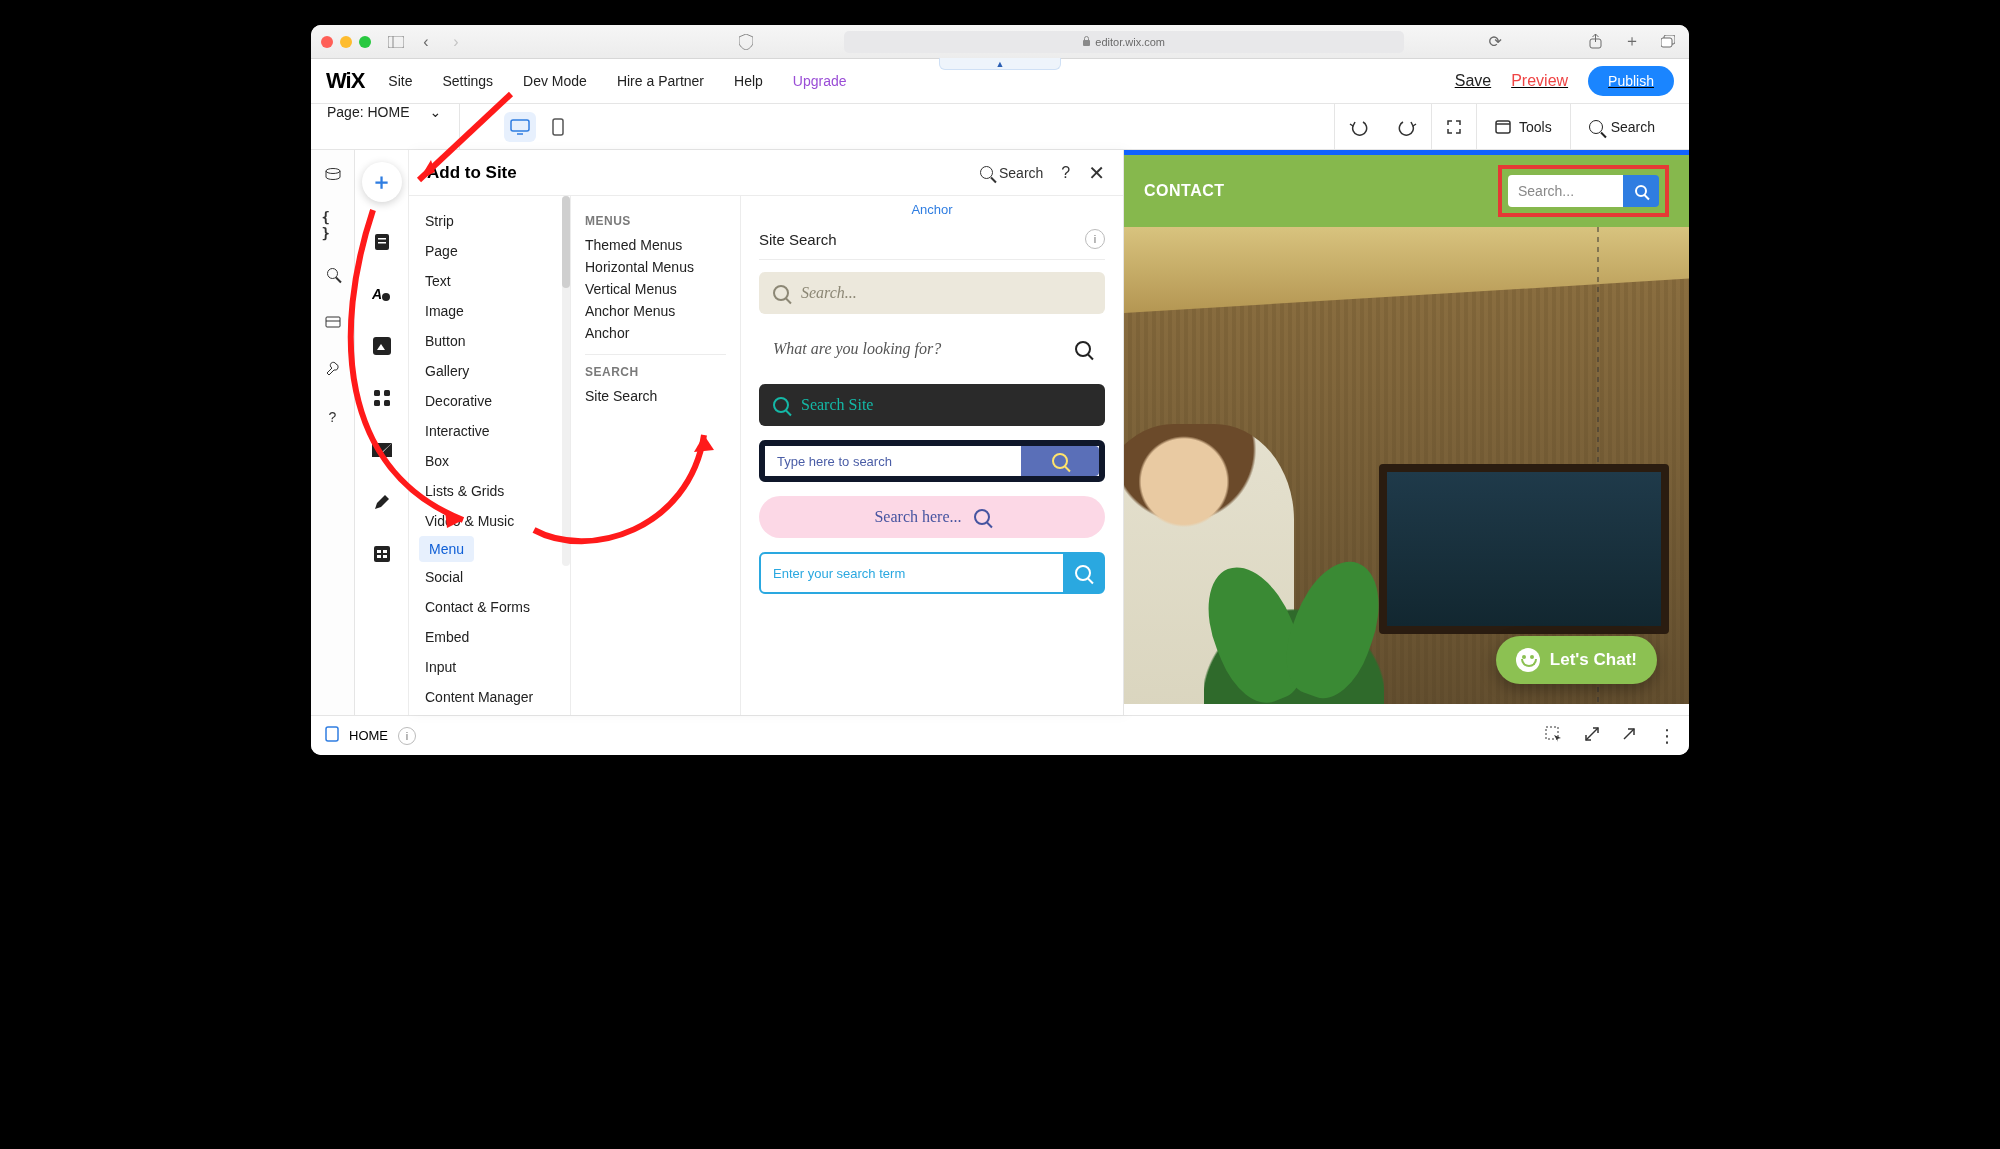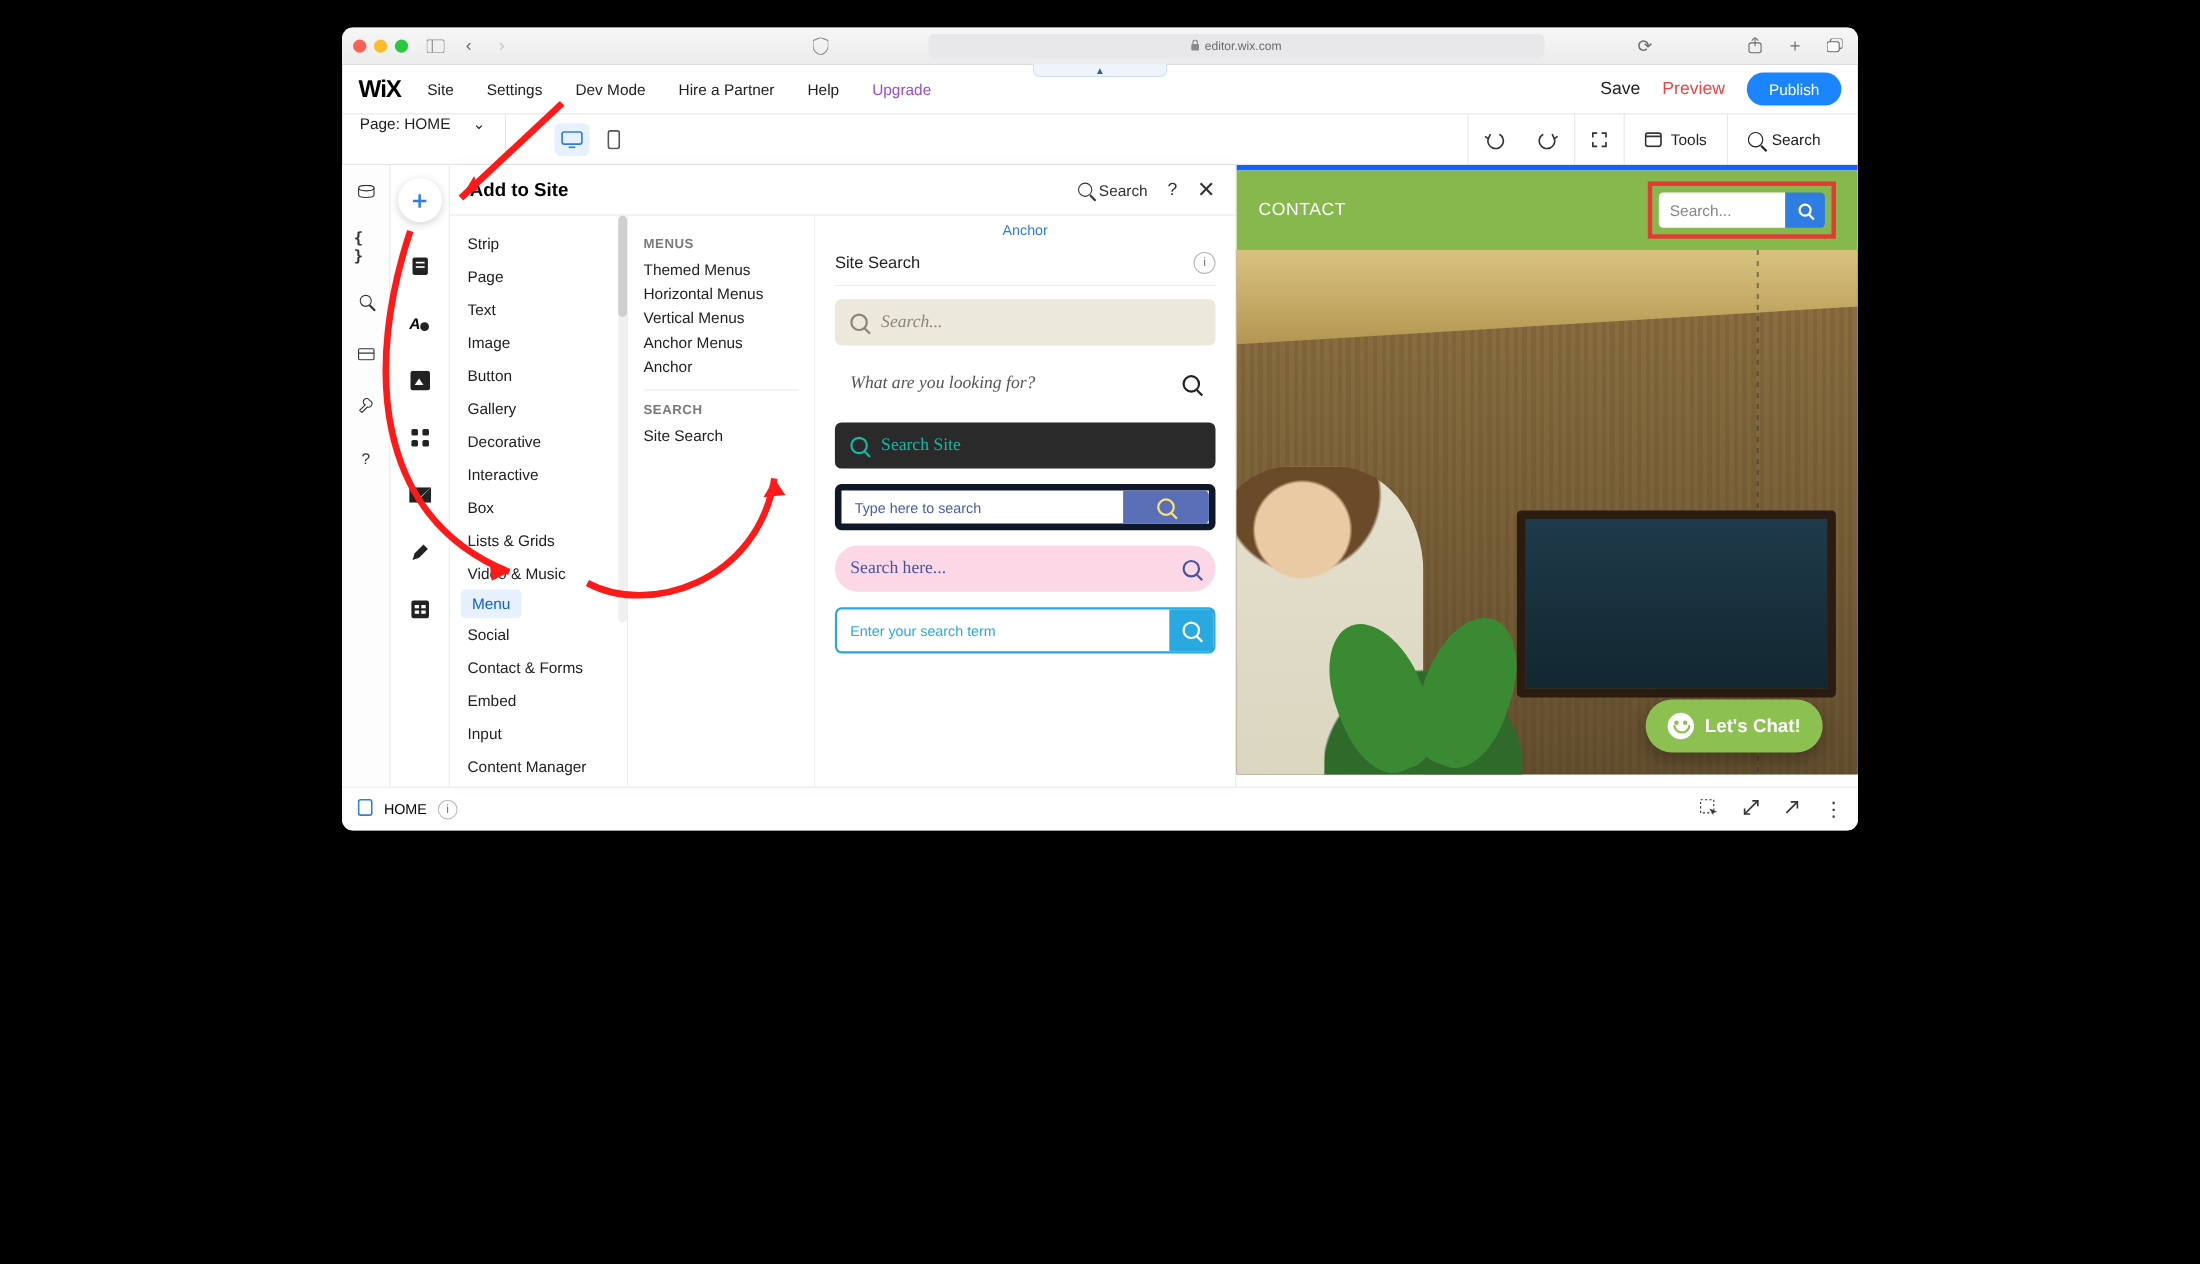--- a/index.html
+++ b/index.html
@@ -50,21 +50,21 @@
   .expand-notch {
     position:absolute; top:-1px; left:50%; transform:translateX(-50%);
     width:122px; height:12px; background:#eef4fb;
     border:1px solid #cfe0f5; border-top:0;
     border-bottom-left-radius:6px; border-bottom-right-radius:6px;
     font-size:9px; color:#2b5fb3; display:flex; align-items:center; justify-content:center;
   }
   .logo { font-weight:900; font-size:22px; letter-spacing:-1px; margin-right:24px; }
   .menu-items { display:flex; gap:30px; font-size:14px; color:#222; }
   .menu-items .upgrade { color:#9a4dd6; }
-  .app-bar-right { margin-left:auto; display:flex; align-items:center; gap:20px; }
+  .app-bar-right { margin-left:auto; display:flex; align-items:center; gap:20px;text-decoration:underline; }
   .publish-btn {
     background:#1a85ff; color:#fff; border-radius:18px; padding:7px 20px; font-size:14px;
   }
   .preview { color:#ef4444; }
   .save { color:#222; }
 
   
   .toolbar {
     height:46px; border-bottom:1px solid #e5e5e5;
     display:flex; align-items:center; padding:0 16px;
@@ -139,34 +139,34 @@
   .srch-variant {
     height:42px; border-radius:6px; display:flex; align-items:center; padding:0 14px; gap:12px;
     margin-bottom:14px; font-family: Georgia, 'Times New Roman', serif;
   }
   .v1 { background:#ece8dc; color:#8c8775; }
   .v2 { background:#fff; color:#555; font-family:Georgia,serif; font-style:italic; justify-content:space-between; }
   .v3 { background:#2a2a2a; color:#14b8a6; }
   .v4 { border:6px solid #0f172a; color:#4a5da6; font-family:Arial; font-size:13px; padding:0; }
   .v4 .txt{ padding:0 12px; flex:1;}
   .v4 .btn { width:78px; background:#5a6fb8; height:100%; display:flex; align-items:center; justify-content:center; color:#ffe36b; border-top-right-radius:4px; border-bottom-right-radius:4px;}
-  .v5 { background:#fcd8e6; color:#4654a0; font-family:Georgia,serif; justify-content:space-between; border-radius:22px;}
+  .v5 { background:#fcd8e6; color:#4654a0; font-family:Georgia,serif; justify-content:center; border-radius:22px;}
   .v6 { border:2px solid #2aa8e0; color:#2aa8e0; font-family:Arial; font-size:13px; padding:0;}
   .v6 .txt{ padding:0 12px; flex:1;}
   .v6 .btn { width:40px; background:#2aa8e0; height:100%; display:flex; align-items:center; justify-content:center; color:#fff;}
   .mag { width:16px; height:16px; border:2px solid currentColor; border-radius:50%; position:relative; display:inline-block;}
   .mag:after{ content:""; position:absolute; width:7px; height:2px; background:currentColor; bottom:-3px; right:-5px; transform:rotate(45deg);}
 
   
   .canvas { flex:1; position:relative; background:#fff; overflow:hidden; }
   .blue-top { height:5px; background:#0f62fe; }
   .site-header {
     background:#86b84d; height:72px; display:flex; align-items:center; padding:0 20px; gap:22px;
   }
-  .navlink { color:#fff; font-weight:400; letter-spacing:.5px; font-size:16px;}
+  .navlink { color:#fff; font-weight:700; letter-spacing:.5px; font-size:16px;}
   .hdr-search {
     margin-left:auto; display:flex; align-items:center;
     border:4px solid #e53935; padding:6px;
   }
   .hdr-search .inp {
     width:115px; height:32px; background:#fff; border-radius:4px 0 0 4px;
     display:flex; align-items:center; padding:0 10px; color:#888; font-size:14px;
   }
   .hdr-search .go {
     width:36px; height:32px; background:#2f7de1; border-radius:0 4px 4px 0;

